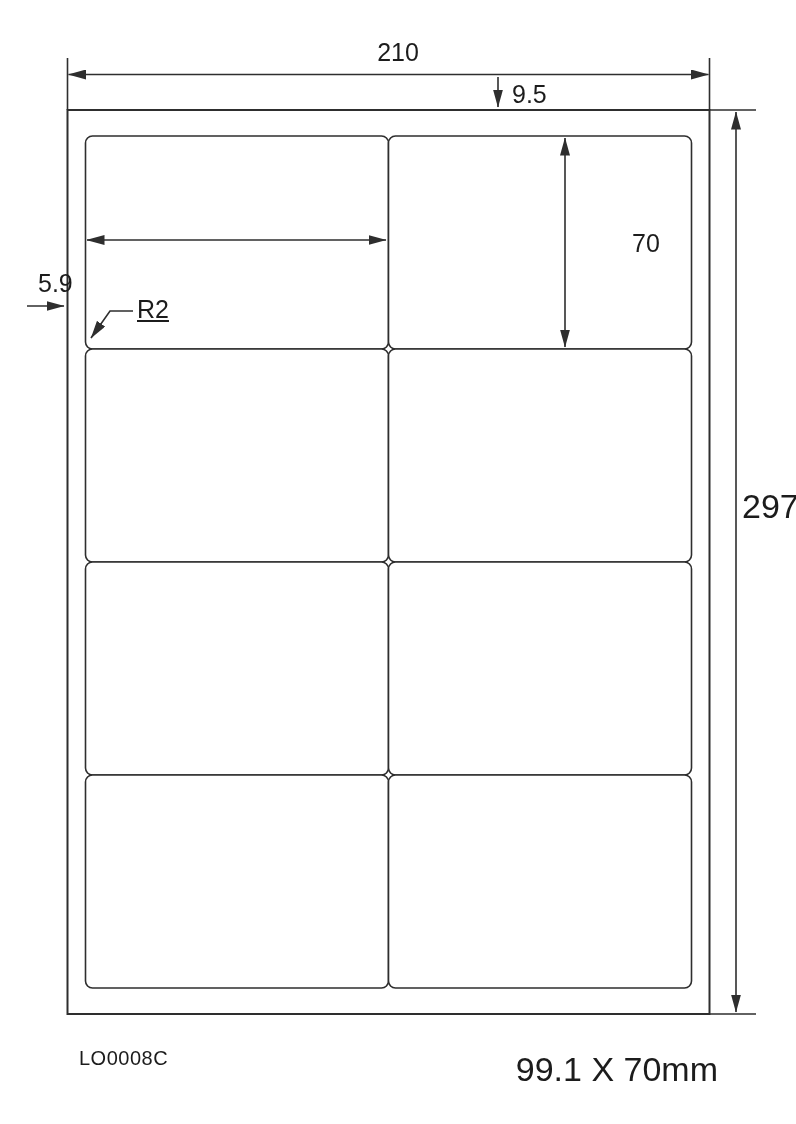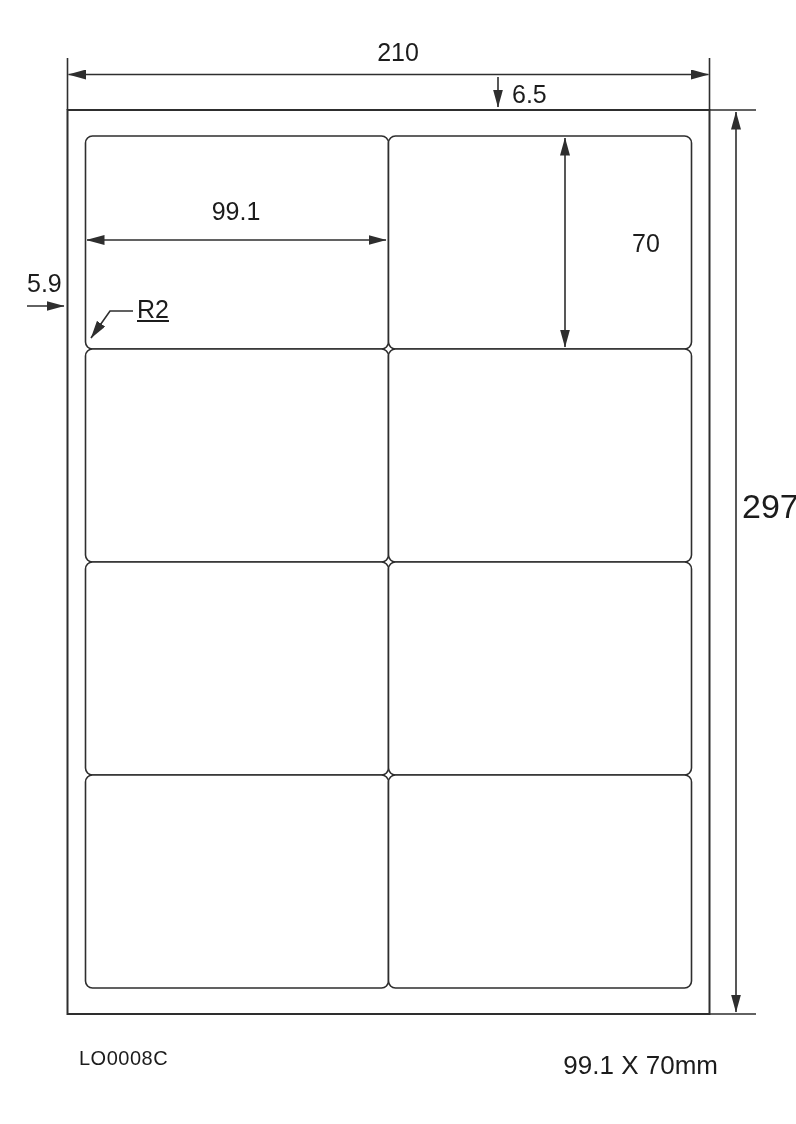--- a/index.html
+++ b/index.html
@@ -24,21 +24,21 @@
   svg.drawing .ah{fill:var(--line);}
   .lbl{
     position:absolute;
     white-space:nowrap;
     line-height:1;
     color:var(--text);
   }
   .dimnum{font-size:25px;}
   .ctr{text-align:center;}
   .code{font-size:20px;letter-spacing:0.5px;}
-  .sizetext{font-size:26px;text-align:right;}
+  .sizetext{font-size:34px;text-align:right;}
 </style>
 </head>
 <body>
 
 <div class="canvas">
 
   <svg class="drawing" width="796" height="1124" viewBox="0 0 796 1124">
     <defs>
       <marker id="arrow" viewBox="0 0 18 10" refX="17.5" refY="5" markerWidth="18" markerHeight="10" markerUnits="userSpaceOnUse" orient="auto-start-reverse">
         <path class="ah" d="M0,0 L18,5 L0,10 Z"></path>
@@ -67,27 +67,26 @@
     <line class="dim" x1="498" y1="77" x2="498" y2="107" marker-end="url(#arrow)"></line>
     <line class="dim" x1="27" y1="306" x2="64" y2="306" marker-end="url(#arrow)"></line>
     <path class="dim" d="M133,311 L110,311 L91,338" marker-end="url(#arrow)"></path>
     <line class="dim" x1="87" y1="240" x2="386" y2="240" marker-start="url(#arrow)" marker-end="url(#arrow)"></line>
     <line class="dim" x1="565" y1="138" x2="565" y2="347" marker-start="url(#arrow)" marker-end="url(#arrow)"></line>
     <line class="dim" x1="736" y1="112" x2="736" y2="1012" marker-start="url(#arrow)" marker-end="url(#arrow)"></line>
   </svg>
 
   <span class="lbl dimnum ctr" style="left:323px;top:40px;width:150px;">210</span>
 
-  <span class="lbl dimnum" style="left:512px;top:82px;">6.5</span>
+  <span class="lbl dimnum" style="left:512px;top:82px;">9.5</span>
 
-  <span class="lbl dimnum" style="left:27px;top:271px;">5.9</span>
+  <span class="lbl dimnum" style="left:38px;top:271px;">5.9</span>
 
   <span class="lbl dimnum" style="left:137px;top:297px;text-decoration:underline;">R2</span>
 
-  <span class="lbl dimnum ctr" style="left:161px;top:199px;width:150px;">99.1</span>
 
   <span class="lbl dimnum" style="left:584px;top:231px;margin-left:48px;">70</span>
 
   <span class="lbl dimnum" style="left:742px;top:489px;font-size:34px;text-align:right;">297</span>
 
   <span class="lbl code" style="left:79px;top:1048px;">LO0008C</span>
 
   <span class="lbl sizetext" style="right:78px;top:1052px;">99.1 X 70mm</span>
 
 </div>

